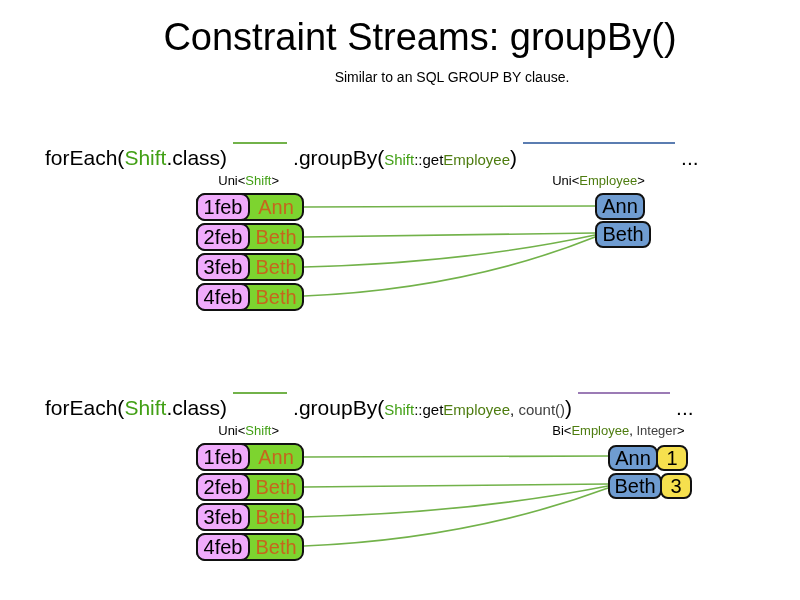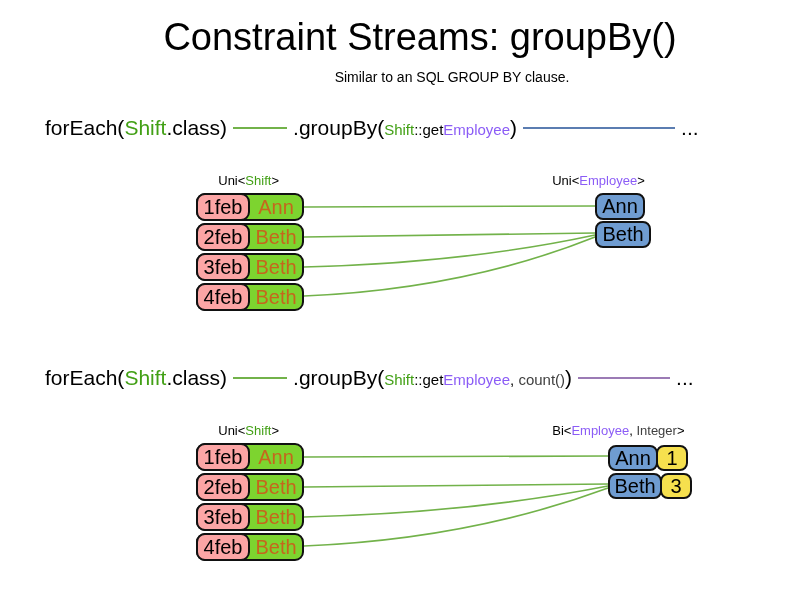--- a/index.html
+++ b/index.html
@@ -12,22 +12,22 @@
   .subtitle{position:absolute;top:69px;left:4px;width:800px;text-align:center;
     font-size:14px;color:#000;margin-left:48px;}
 
   
   .codeline{position:absolute;left:45px;display:flex;align-items:baseline;
     font-size:21px;color:#000;}
   .codeline>*{white-space:pre;}
   .cl1{top:116px;}
   .cl2{top:366px;}
   .sm{font-size:15px;}
-  .green-t{color:#42a015;}
-  .blue-t{color:#8b5cf6;}
+  .green-t{color:#42a015;margin-top:30px;}
+  .blue-t{color:#4d7c0f;}
   .gold-t{color:#404040;}
   .conn{align-self:center;height:2px;margin:0 6px;}
   .conn-green{width:54px;background:#72b24a;}
   .conn-blue{width:152px;background:#5b7db1;}
   .conn-purple{width:92px;background:#9b7bb5;}
 
   
   .type-label{position:absolute;font-size:13px;color:#000;white-space:pre;}
   .lbl-s1-left{left:185px;top:158px;width:120px;text-align:center;}
   .lbl-s1-right{left:545px;top:158px;}
@@ -38,21 +38,21 @@
   svg.wires{position:absolute;left:0;top:0;z-index:1;}
   .wire{fill:none;stroke:#72b24a;stroke-width:1.6;stroke-linecap:round;}
 
   
   .shift-table{position:absolute;left:196px;width:108px;z-index:2;}
   .tbl-s1{top:193px;}
   .tbl-s2{top:443px;}
   .shift-row{position:relative;width:108px;height:28px;margin-bottom:2px;
     background:#7dd42f;border:2px solid #111;border-radius:9px;box-sizing:border-box;}
   .date-box{position:absolute;left:-2px;top:-2px;bottom:-2px;width:54px;
-    background:#fca5a5;border:2px solid #111;border-radius:9px;box-sizing:border-box;
+    background:#f0abfc;border:2px solid #111;border-radius:9px;box-sizing:border-box;
     display:flex;align-items:center;justify-content:center;font-size:20px;color:#000;}
   .row-name{position:absolute;left:52px;right:0;top:0;bottom:0;
     display:flex;align-items:center;justify-content:center;
     font-size:20px;color:#c5661d;}
 
   
   .out-col{position:absolute;z-index:2;}
   .out-s1{left:595px;top:193px;}
   .out-s2{left:608px;top:445px;}
   .emp-box{background:#6f9cd1;border:2px solid #111;border-radius:8px;

